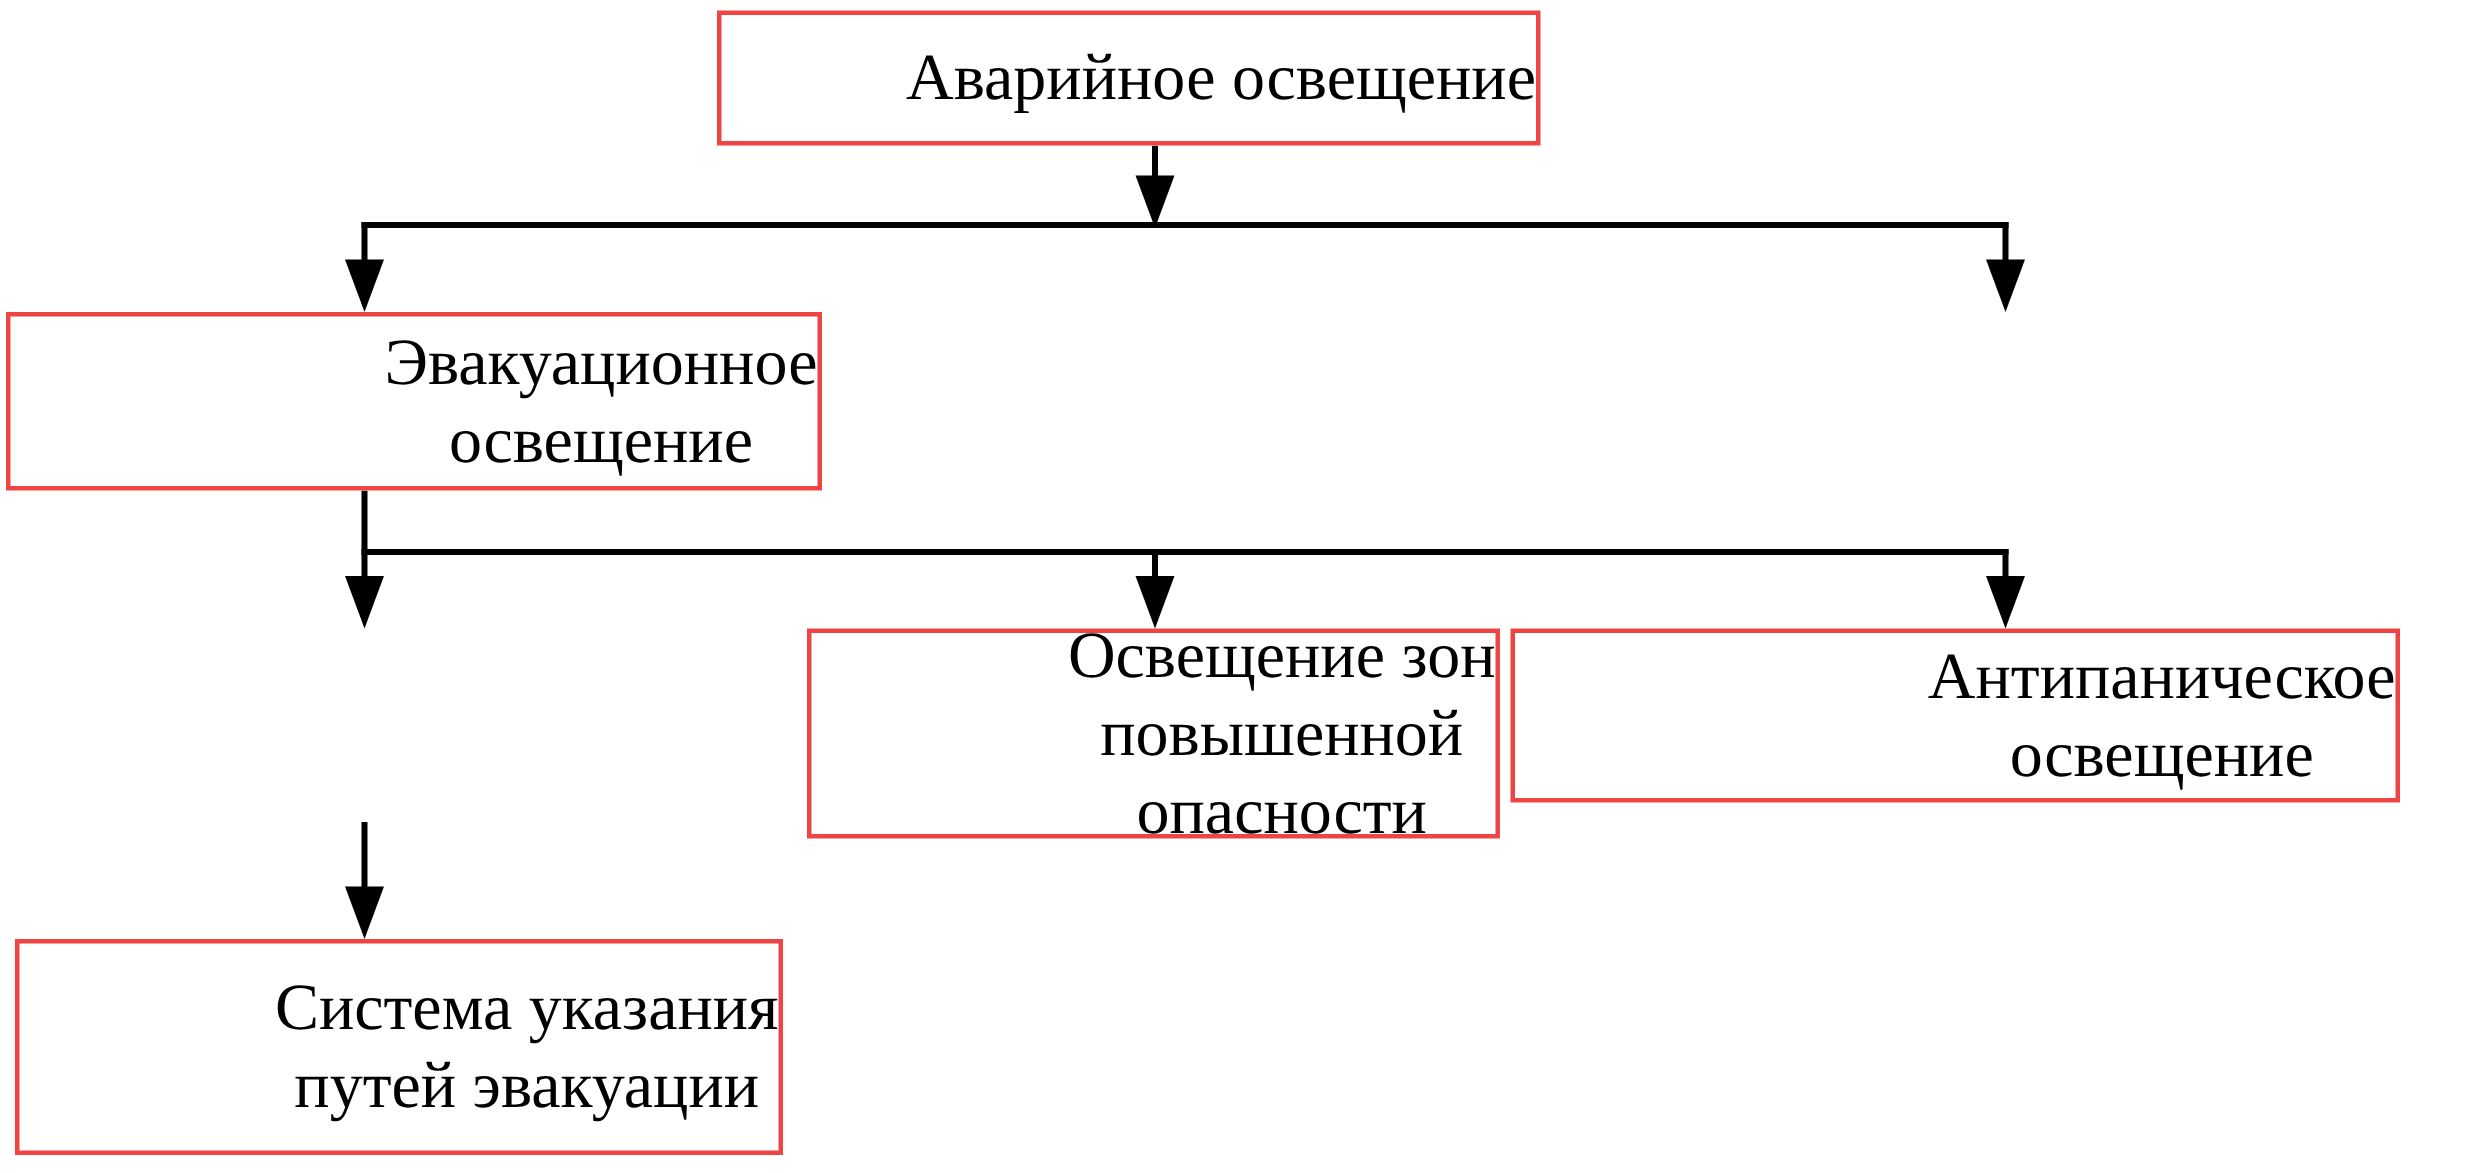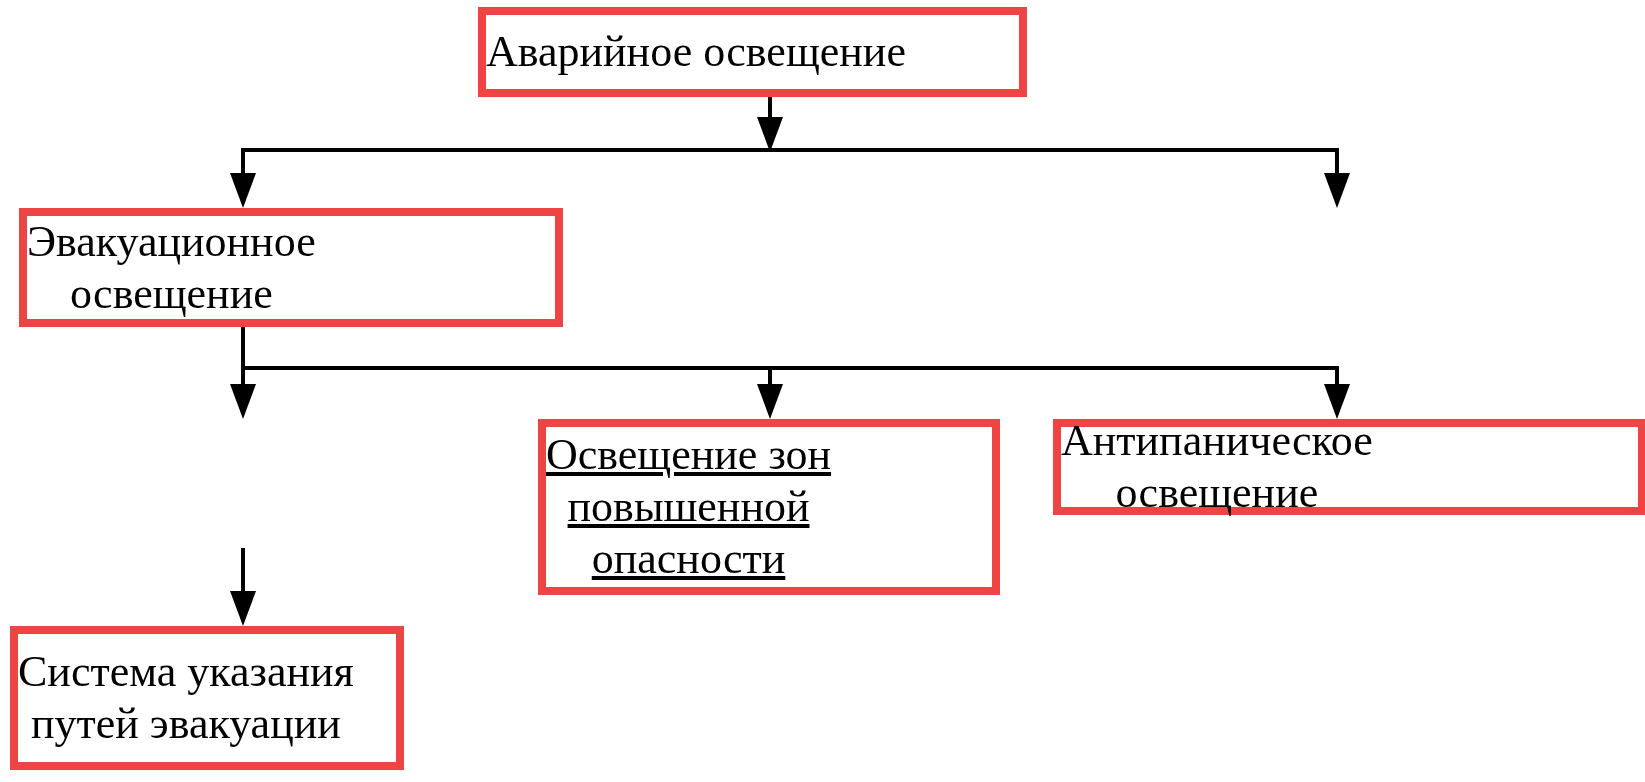--- a/index.html
+++ b/index.html
@@ -20,40 +20,40 @@
     position: absolute;
     left: 0;
     top: 0;
     width: 1645px;
     height: 782px;
   }
   .node {
     position: absolute;
     box-sizing: border-box;
     background: #ffffff;
-    border: 8px solid #ef4444;
+    border: 3px solid #ef4444;
     display: flex;
     align-items: center;
-    justify-content: flex-start;
+    justify-content: flex-end;
     text-align: center;
   }
   .node-label {
     white-space: pre-line;
     font-size: 44px;
     line-height: 1.18;
     color: #000000;
   }
   
   #n-root      { left: 478px;  top: 7px;   width: 549px; height: 90px;  }
-  #n-evac      { left: 19px;   top: 208px; width: 544px; height: 119px; }
+  #n-evac      { left: 4px;   top: 208px; width: 544px; height: 119px; }
   #n-reserve   { left: 1033px; top: 208px; width: 605px; height: 119px; }
   #n-paths     { left: 15px;   top: 419px; width: 470px; height: 129px; }
-  #n-zones     { left: 538px;  top: 419px; width: 462px; height: 176px; text-decoration: underline; }
-  #n-antipanic { left: 1053px; top: 419px; width: 593px; height: 96px; }
-  #n-signage   { left: 10px;   top: 626px; width: 394px; height: 144px; }
+  #n-zones     { left: 538px;  top: 419px; width: 462px; height: 140px; }
+  #n-antipanic { left: 1007px; top: 419px; width: 593px; height: 116px; }
+  #n-signage   { left: 10px;   top: 626px; width: 512px; height: 144px; }
 </style>
 </head>
 <body>
 
 <div class="diagram">
 
   <svg class="connectors" viewBox="0 0 1645 782" xmlns="http://www.w3.org/2000/svg">
 
     <g>
       <line x1="770" y1="97" x2="770" y2="120" stroke="#000000" stroke-width="4"></line>

